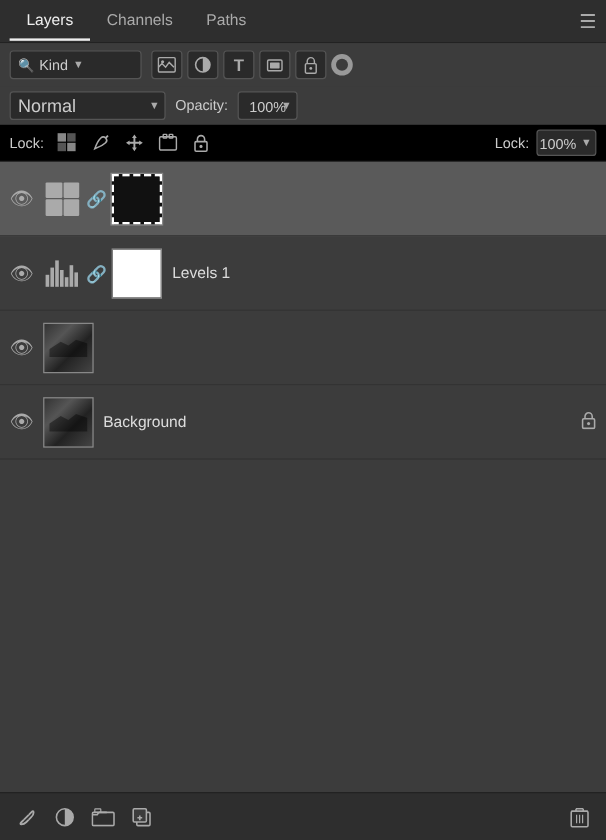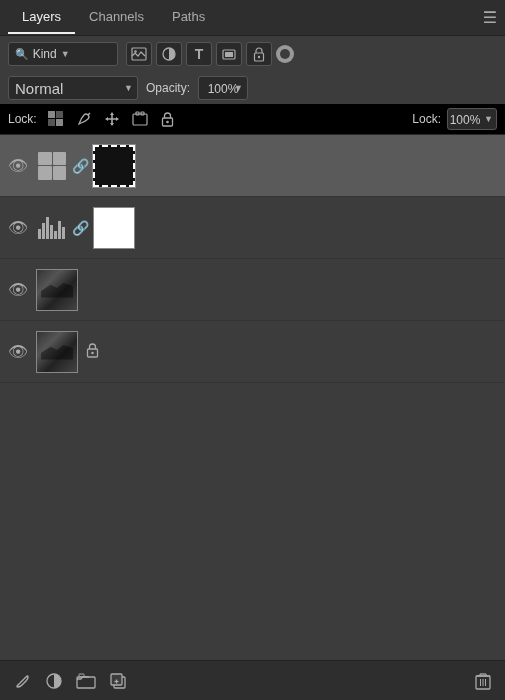--- a/index.html
+++ b/index.html
@@ -494,38 +494,40 @@
             <div style="height:8px;"></div>
             <div style="height:18px;"></div>
             <div style="height:12px;"></div>
           </div>
         </div>
         <span class="link-icon">🔗</span>
         <div class="layer-thumb white-thumb">
           <div style="width:100%;height:100%;background:#fff;"></div>
         </div>
       </div>
+      <span class="layer-name">Levels 1</span>
     </div>
 
     <div class="layer-item">
       <div class="eye-icon">👁</div>
       <div class="layer-thumb-area">
         <div class="layer-thumb photo-thumb">
           <div class="photo-bg"></div>
         </div>
       </div>
     </div>
 
     <div class="layer-item">
       <div class="eye-icon">👁</div>
       <div class="layer-thumb-area">
         <div class="layer-thumb photo-thumb">
           <div class="photo-bg"></div>
         </div>
       </div>
+      <span class="layer-name">Background</span>
       <div class="layer-lock">
         <svg width="13" height="16" viewBox="0 0 13 16" fill="none">
           <rect x="1.5" y="7" width="10" height="8" rx="1" stroke="#aaa" stroke-width="1.3"></rect>
           <path d="M3.5 7 V5 a3 3 0 0 1 6 0 V7" stroke="#aaa" stroke-width="1.3" fill="none"></path>
           <circle cx="6.5" cy="11" r="1.3" fill="#aaa"></circle>
         </svg>
       </div>
     </div>
 
   </div>

